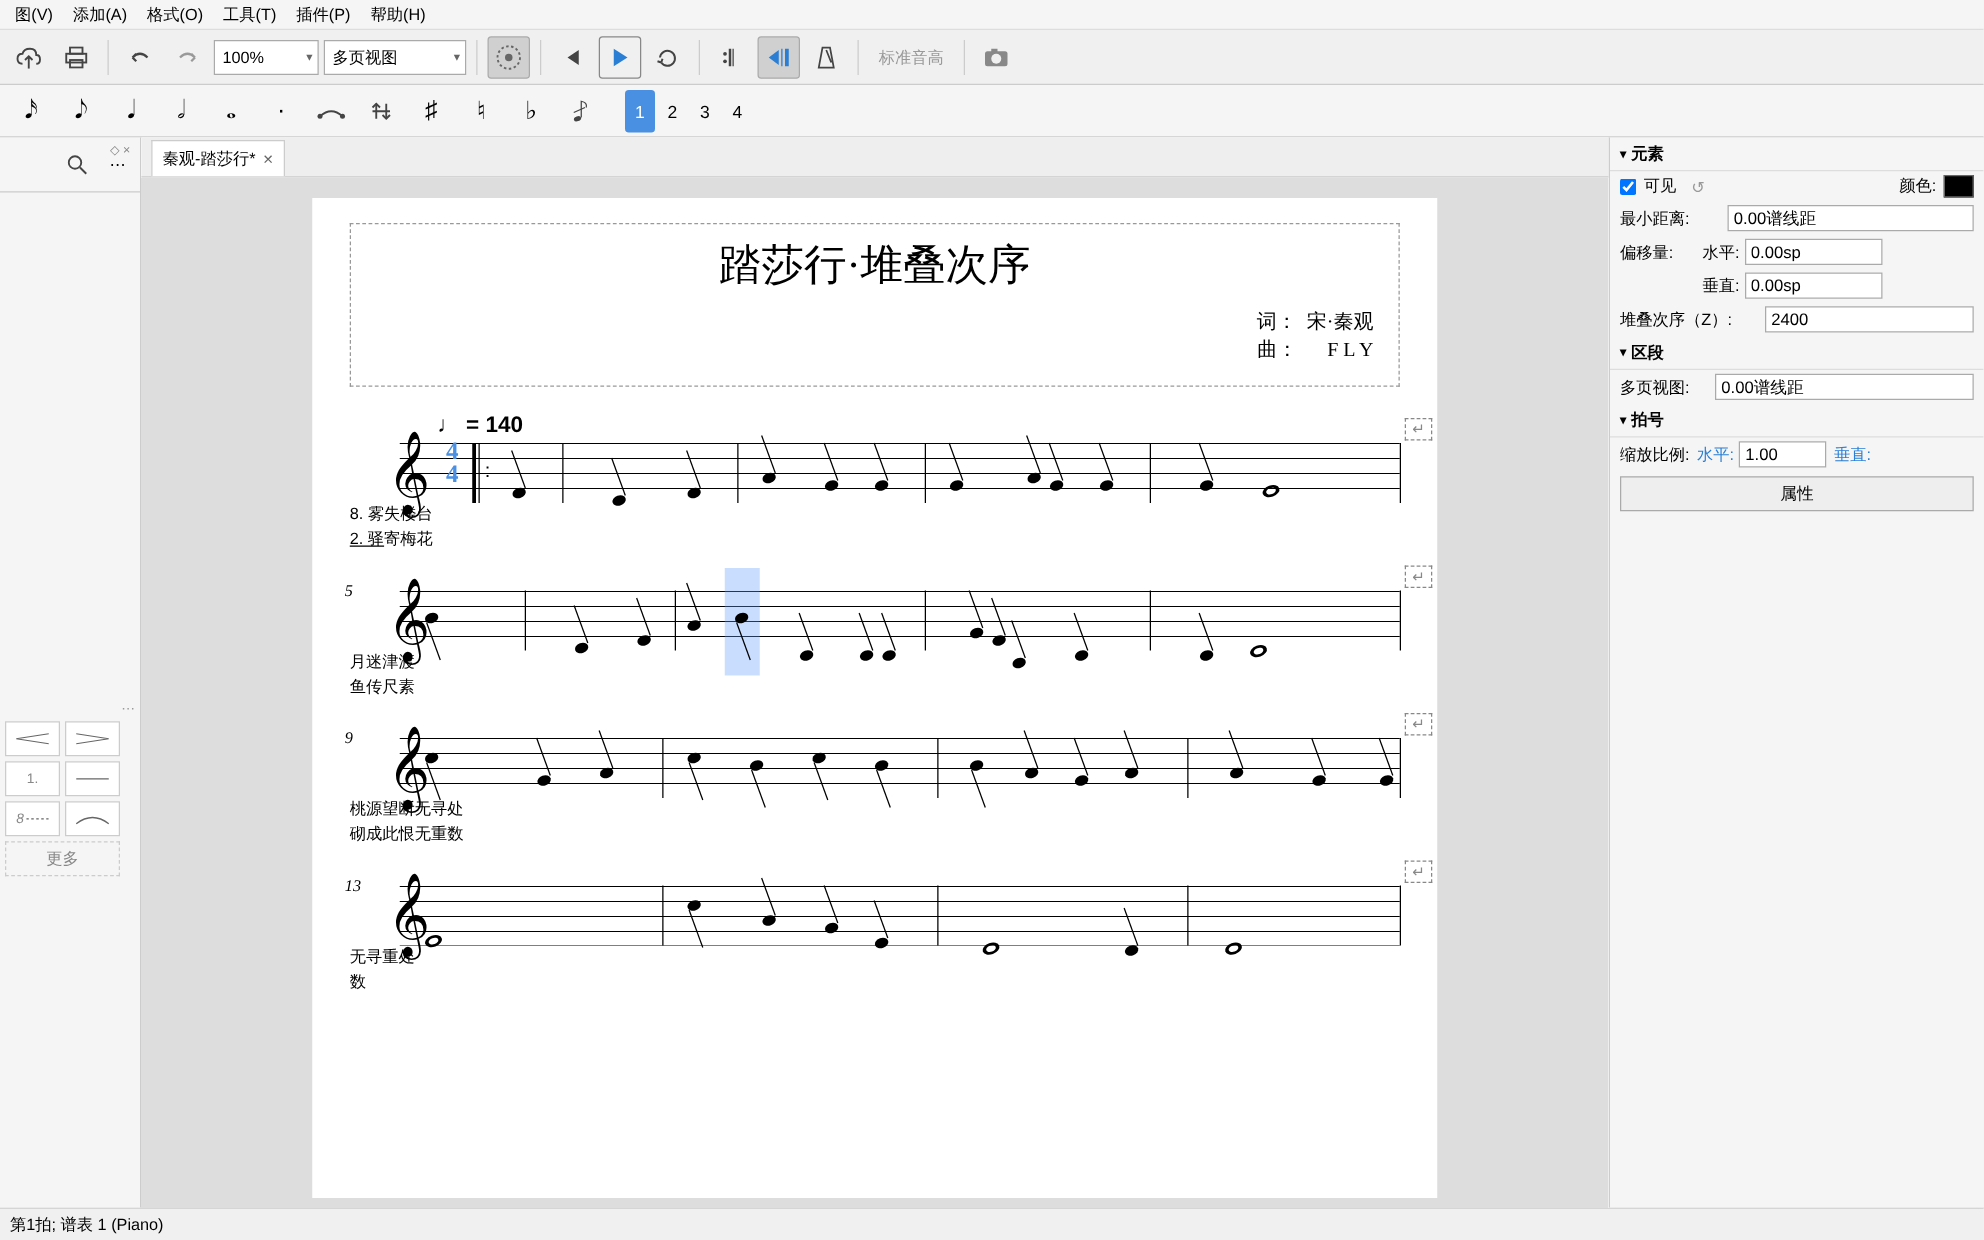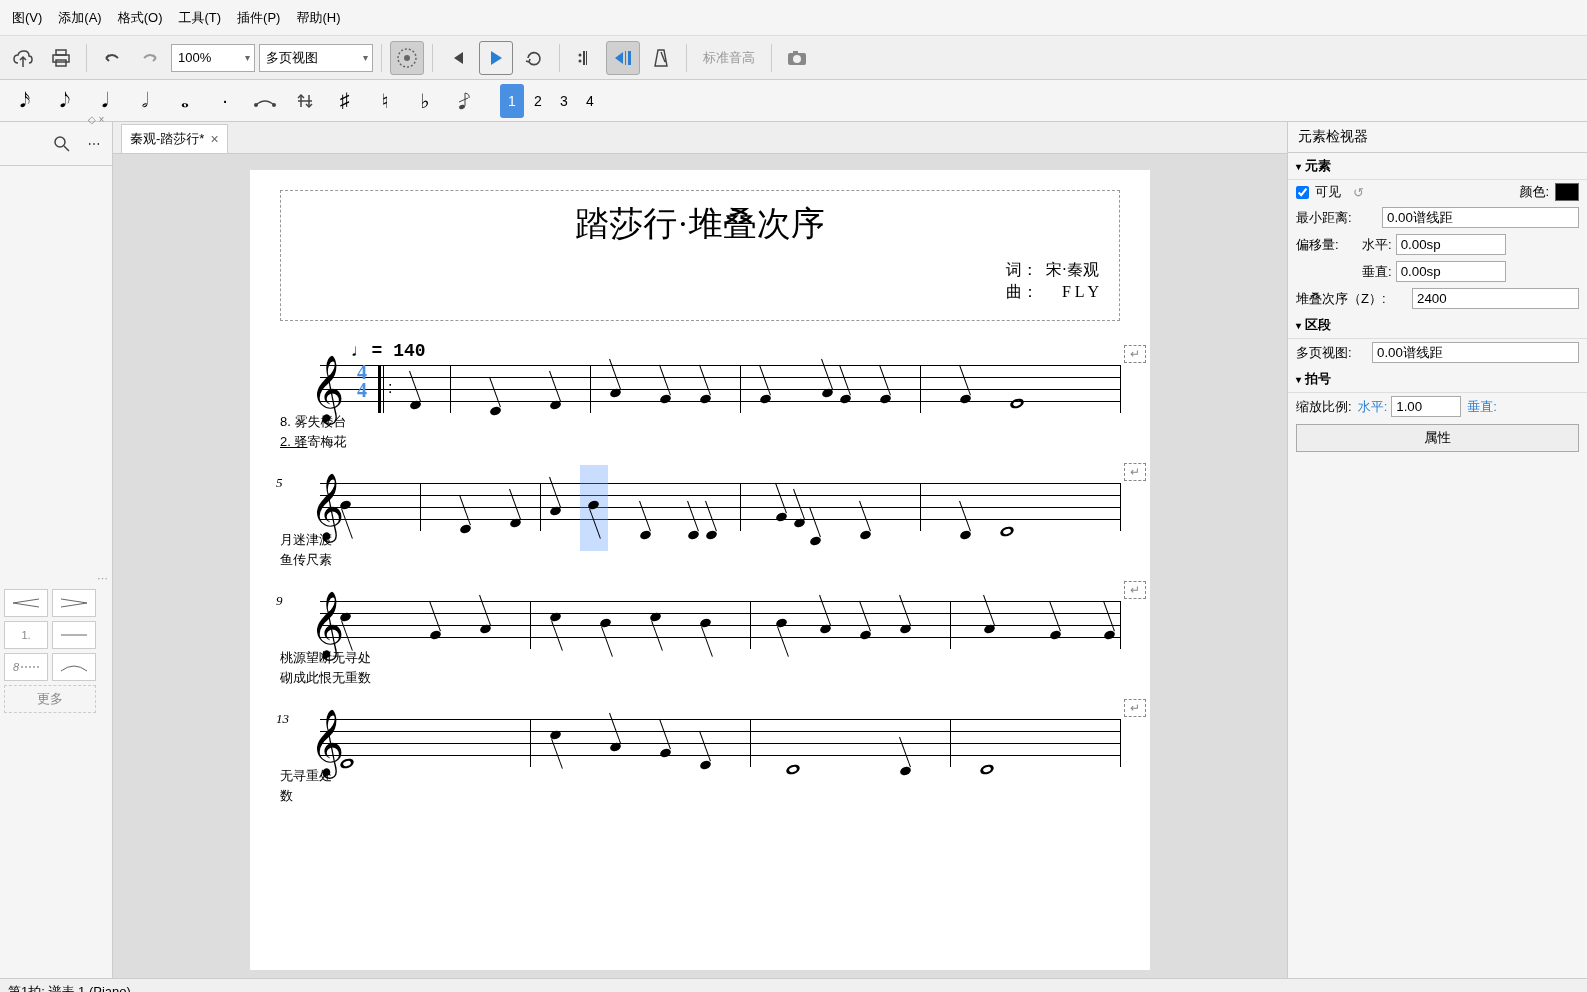--- a/index.html
+++ b/index.html
@@ -1,19 +1,19 @@
 <!DOCTYPE html>
 <html><head>
 <meta charset="utf-8">
 <style>
 * { box-sizing: border-box; margin: 0; padding: 0; }
 body { font-family: "Microsoft YaHei", sans-serif; font-size: 13px; background: #f0f0f0; color: #000; overflow: hidden; width: 1587px; height: 992px; }
 
 
-.menubar { height: 36px; background: #f5f5f5; display: flex; align-items: center; padding: 0 4px; border-bottom: 1px solid #ddd; }
+.menubar { height: 24px; background: #f5f5f5; display: flex; align-items: center; padding: 0 4px; border-bottom: 1px solid #ddd; }
 .menubar span { padding: 2px 8px; cursor: pointer; }
 
 
 .toolbar { height: 44px; background: #f0f0f0; display: flex; align-items: center; padding: 0 6px; gap: 4px; border-bottom: 1px solid #ccc; }
 .tb-btn { width: 34px; height: 34px; display: flex; align-items: center; justify-content: center; cursor: pointer; border-radius: 3px; }
 .tb-btn.active { background: #d0d0d0; border: 1px solid #aaa; }
 .tb-btn.play { border: 1px solid #888; }
 .tb-sep { width: 1px; height: 28px; background: #ccc; margin: 0 4px; }
 .combo { height: 28px; border: 1px solid #aaa; background: #fff; padding: 0 18px 0 6px; display: flex; align-items: center; position: relative; }
 .combo::after { content: "▾"; position: absolute; right: 4px; font-size: 10px; color: #666; }
@@ -43,21 +43,21 @@
 .tab-strip { height: 32px; background: #eee; display: flex; align-items: flex-end; padding-left: 8px; border-bottom: 1px solid #ccc; }
 .tab { background: #fff; border: 1px solid #ccc; border-bottom: none; padding: 5px 8px; display: flex; align-items: center; gap: 6px; font-size: 13px; }
 .tab .close { font-size: 14px; color: #666; cursor: pointer; }
 .score-scroll { flex: 1; overflow: auto; background: #ddd; padding: 16px 40px; }
 .page { width: 900px; background: #fff; margin: 0 auto; padding: 20px 30px; min-height: 800px; position: relative; }
 
 .title-frame { border: 1px dashed #999; padding: 10px 20px 16px; margin-bottom: 20px; }
 .score-title { font-size: 34px; font-family: serif; text-align: center; margin-bottom: 12px; }
 .score-meta { text-align: right; font-size: 16px; font-family: serif; line-height: 1.4; }
 
-.tempo { font-size: 18px; font-weight: bold; font-family: Liberation Mono, monospace; margin-left: 70px; margin-bottom: 4px; }
+.tempo { font-size: 18px; font-weight: bold; font-family: Liberation Sans, sans-serif; margin-left: 70px; margin-bottom: 4px; }
 
 .staff-system { margin-bottom: 30px; position: relative; }
 .measure-num { position: absolute; left: -4px; top: -8px; font-size: 13px; font-style: italic; font-family: serif; }
 .staff-lines { position: relative; height: 48px; margin-left: 0; }
 .staff-lines::before { content: ""; position: absolute; left: 40px; right: 0; top: 0; height: 48px;
   background: repeating-linear-gradient(to bottom, #000 0, #000 1px, transparent 1px, transparent 12px); }
 .clef { position: absolute; left: 30px; top: -10px; font-size: 58px; font-family: serif; }
 .timesig { position: absolute; left: 74px; top: -2px; font-size: 20px; font-weight: bold; font-family: serif; color: #4a90e2; line-height: 0.9; text-align: center; width: 16px; }
 .staff-lines .selection { position: absolute; top: -18px; height: 86px; background: rgba(100,160,255,0.35); }
 .barline { position: absolute; top: 0; width: 1px; height: 48px; background: #000; }
@@ -407,21 +407,20 @@
           </div>
           <div class="lyrics-row" id="lyr-3-0"><span class="lyr" style="left: 50px;">无</span><span class="lyr" style="left: 260px;">寻</span><span class="lyr" style="left: 370px;">重</span><span class="lyr" style="left: 496px;">处</span></div>
           <div class="lyrics-row" id="lyr-3-1"><span class="lyr" style="left: 370px;">数</span></div>
         </div>
 
       </div>
     </div>
   </div>
 
   <div class="inspector">
-    <div class="insp-title">元素检视器</div>
 
     <div class="insp-section-hdr">元素</div>
     <div class="insp-row">
       <input type="checkbox" checked="" style="">
       <label>可见</label>
       <span style="margin-left:6px;color:#999">↺</span>
       <span style="flex:1"></span>
       <label>颜色:</label>
       <div class="color-swatch"></div>
     </div>

